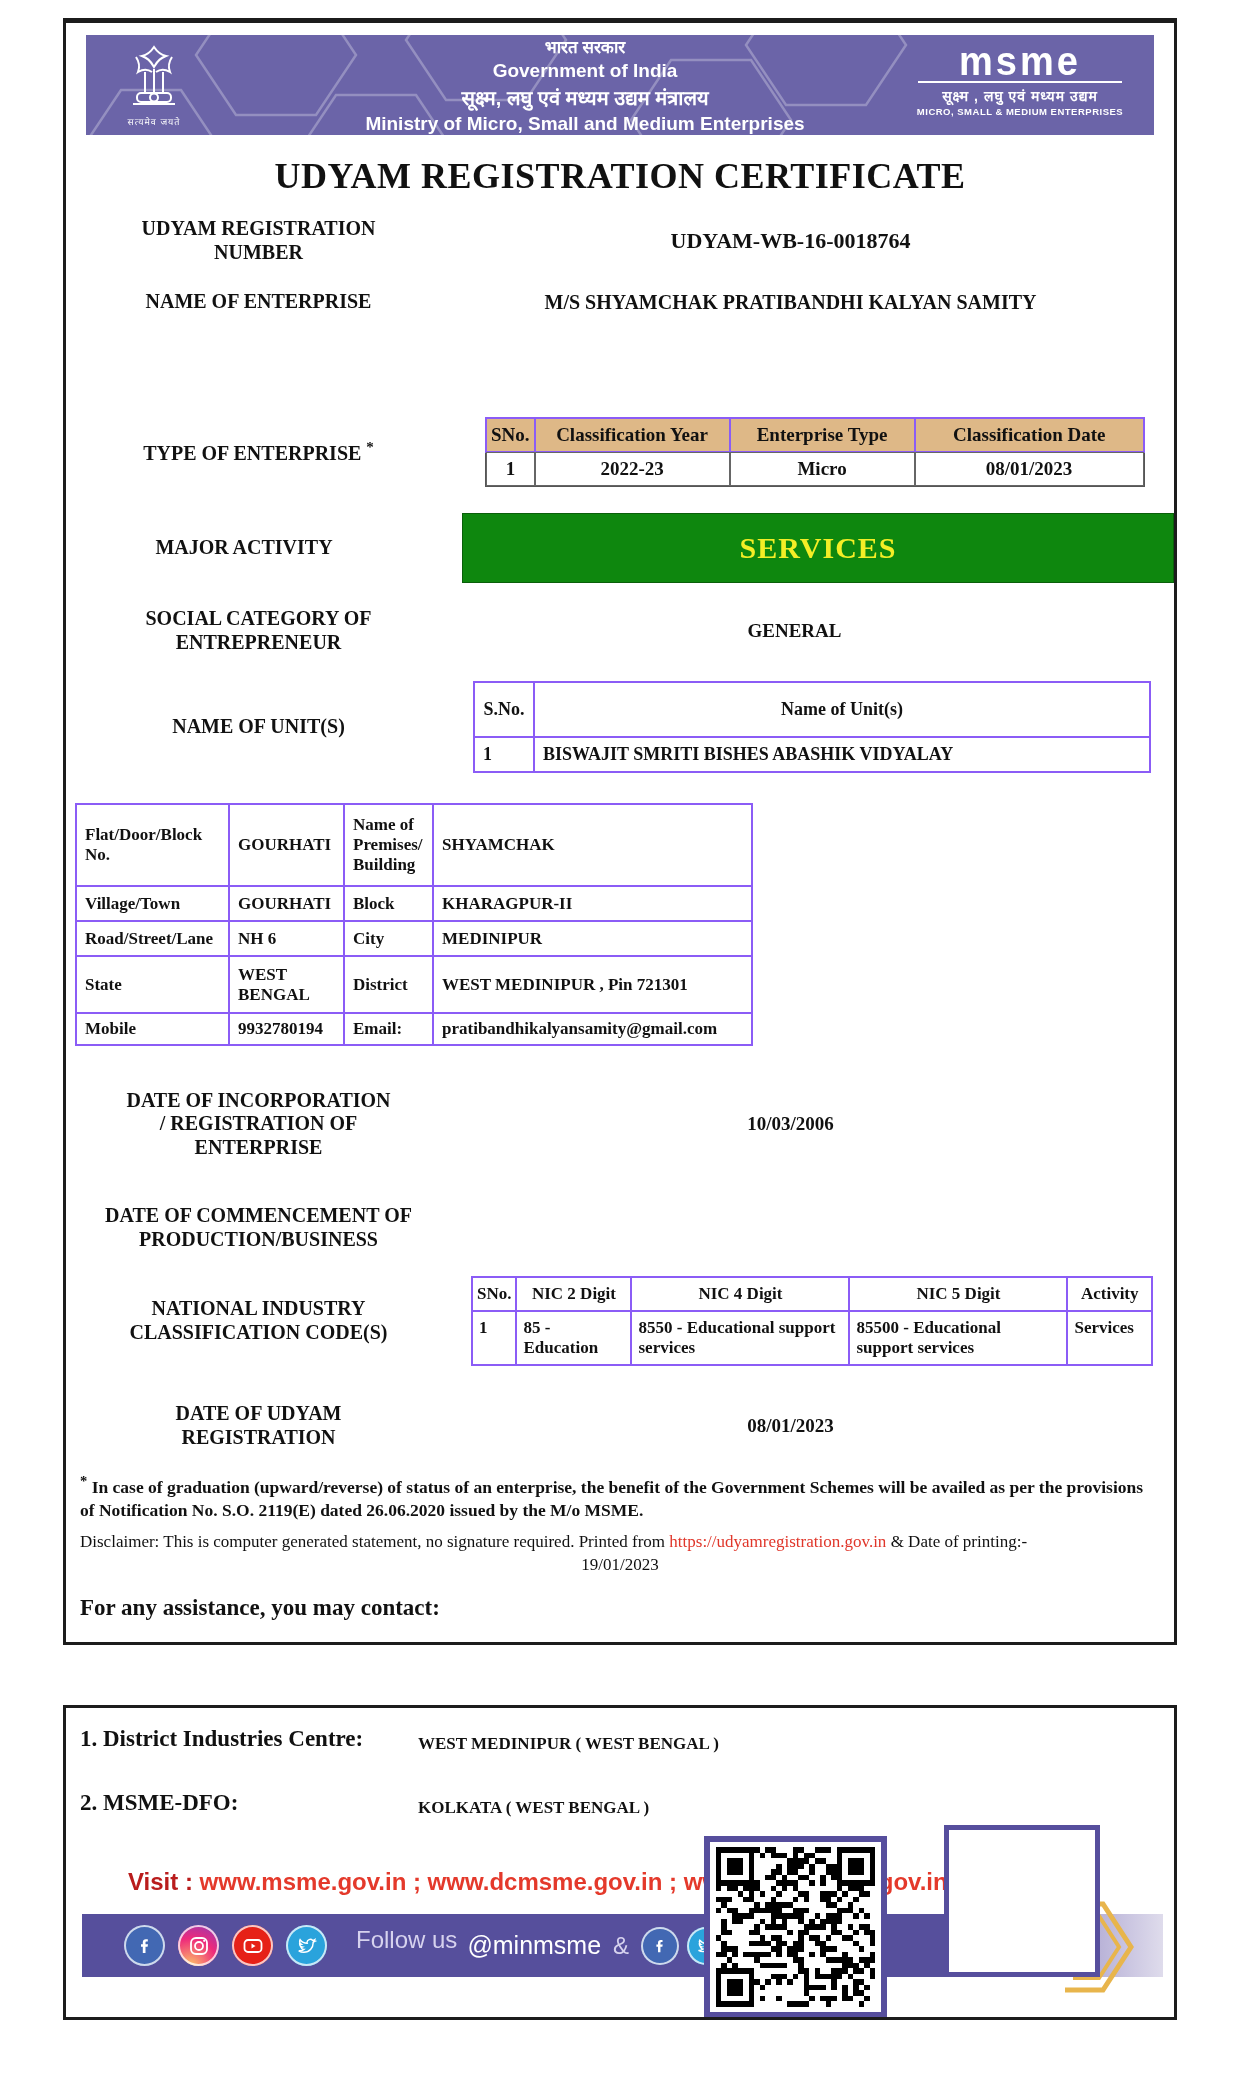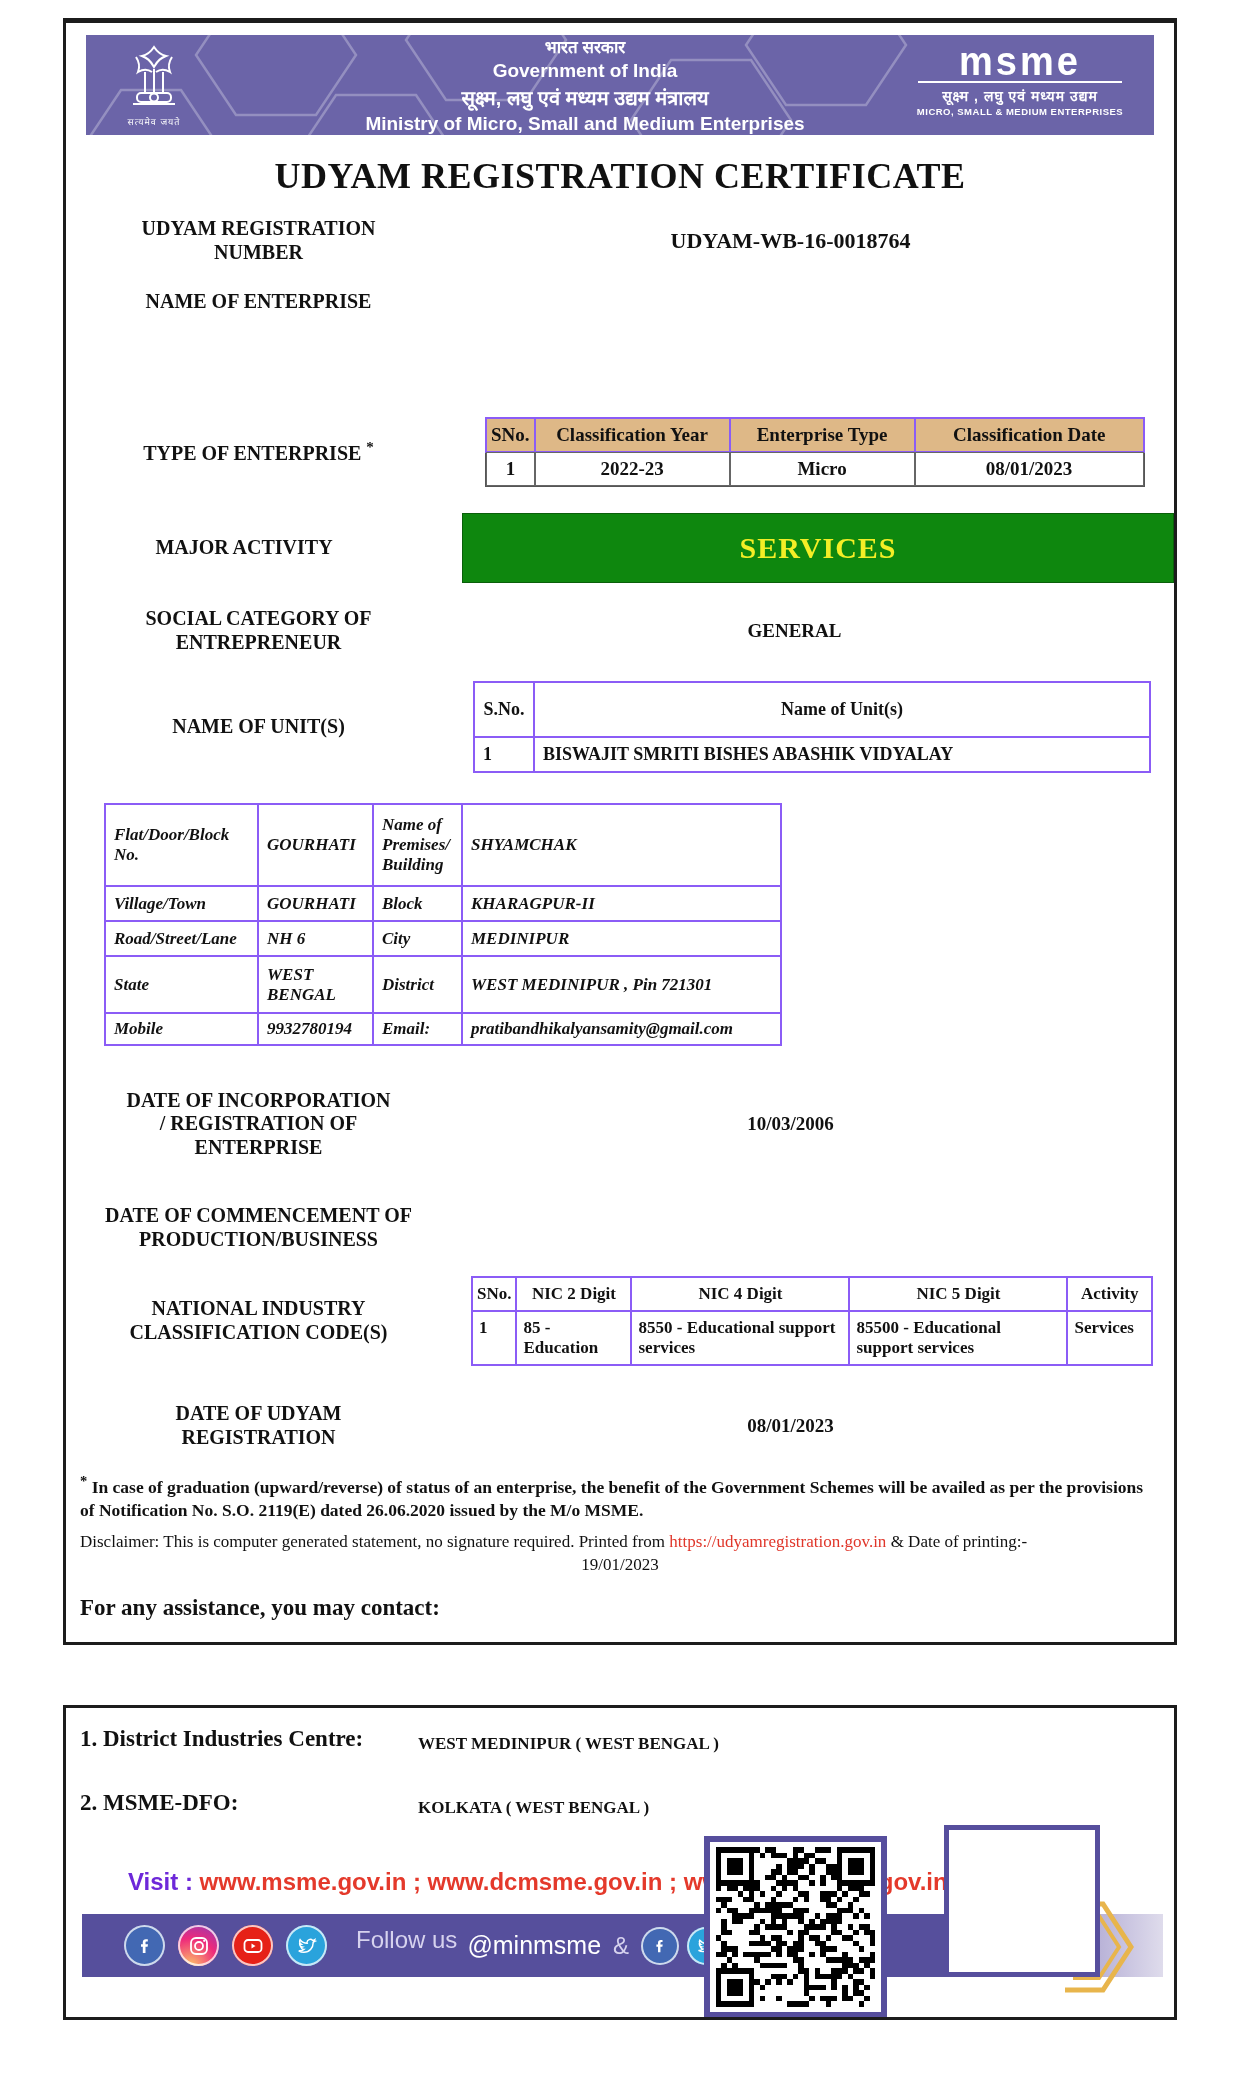--- a/index.html
+++ b/index.html
@@ -36,41 +36,41 @@
   
   table { border-collapse:collapse; font-family:"Liberation Serif",serif; }
   .gov-tbl { border:2px solid #555; }
   .gov-tbl th, .gov-tbl td { border:2px solid #8b5cf6; font-weight:bold; }
   .type-table { width:660px; margin-left:34px; }
   .type-table th { background:#deb887; font-size:19px; padding:5px 4px; }
   .type-table td { font-size:19px; text-align:center; padding:5px 4px; border:1px solid #9db0c4; outline:1px solid #666; outline-offset:-1px; }
   .units-table { width:678px; margin-left:22px; }
   .units-table th { font-size:18px; padding:16px 6px; }
   .units-table td { font-size:18px; padding:6px 8px; }
-  .addr-table { width:678px; margin-left:38px;font-style:italic; }
+  .addr-table { width:678px; margin-left:9px; }
   .addr-table td { font-size:17px; padding:5px 8px; vertical-align:middle; }
   .nic-table { width:682px; margin-left:20px; }
   .nic-table th { font-size:17px; padding:6px 4px; }
   .nic-table td { font-size:17px; padding:6px 6px; vertical-align:top; }
 
   .activity-banner { margin-left:0; width:712px; height:70px; background:#0e870e; border:1px solid #0a5f0a; display:flex; align-items:center; justify-content:center; }
   .activity-banner span { color:#f4ee26; font-size:30px; font-weight:bold; letter-spacing:1px; }
 
   
   .footnote { margin:18px 14px 0; font-size:17.5px; font-weight:bold; line-height:1.35; }
   .disclaimer { margin:8px 14px 0; font-size:17px; line-height:1.35; }
   .disclaimer .url { color:#e0362a; }
   .disclaimer .dateline { display:block; text-align:center; }
   .assist { margin:18px 14px 0; font-size:23px; font-weight:bold; }
 
   
   .contact-label { position:absolute; left:14px; font-size:23px; font-weight:bold; }
   .contact-value { position:absolute; left:352px; font-size:17px; font-weight:bold; }
   .visit-line { position:absolute; left:62px; top:160px; font-family:"Liberation Sans",sans-serif; font-size:24px; font-weight:bold; }
-  .visit-line .vprefix { color:#6d28d9; }
+  .visit-line .vprefix { color:#b91c1c; }
   .visit-line .vurls { color:#e4392b; }
   .social-bar { position:absolute; left:16px; top:206px; width:1081px; height:63px;
     background:linear-gradient(to right,#564f9c 0 86%, #a59dcd 91%, #dfdcec 100%);
     display:flex; align-items:center; padding-left:42px; font-family:"Liberation Sans",sans-serif; }
   .sicon { width:41px; height:41px; border-radius:50%; margin-right:13px; flex:0 0 auto; display:flex; align-items:center; justify-content:center; box-shadow:0 0 0 2px rgba(255,255,255,.75) inset; }
   .sicon svg { display:block; }
   .icon-fb { background:#4268b3; }
   .icon-ig { background:radial-gradient(circle at 30% 100%, #fdc468, #ee2a7b 55%, #8a3ab9); }
   .icon-yt { background:#e62117; }
   .icon-tw { background:#2aa3dc; }
@@ -129,20 +129,21 @@
 
   <div class="cert-title">UDYAM REGISTRATION CERTIFICATE</div>
 
   <div class="frow" style="margin-top:16px; min-height:56px;">
     <div class="flabel"><span class="inner">UDYAM REGISTRATION NUMBER</span></div>
     <div class="fvalue" style="font-size:22px;">UDYAM-WB-16-0018764</div>
   </div>
 
   <div class="frow" style="margin-top:18px; min-height:30px;">
     <div class="flabel"><span class="inner" style="max-width:360px;">NAME OF ENTERPRISE</span></div>
+    <div class="fvalue">M/S SHYAMCHAK PRATIBANDHI KALYAN SAMITY</div>
   </div>
 
   <div class="frow" style="margin-top:100px;">
     <div class="flabel">
       <span class="inner"><span>TYPE OF ENTERPRISE</span>&nbsp;<span class="ast">*</span></span>
     </div>
     <div style="flex:1;">
       <table class="gov-tbl type-table">
         <tbody>
             <tr>

